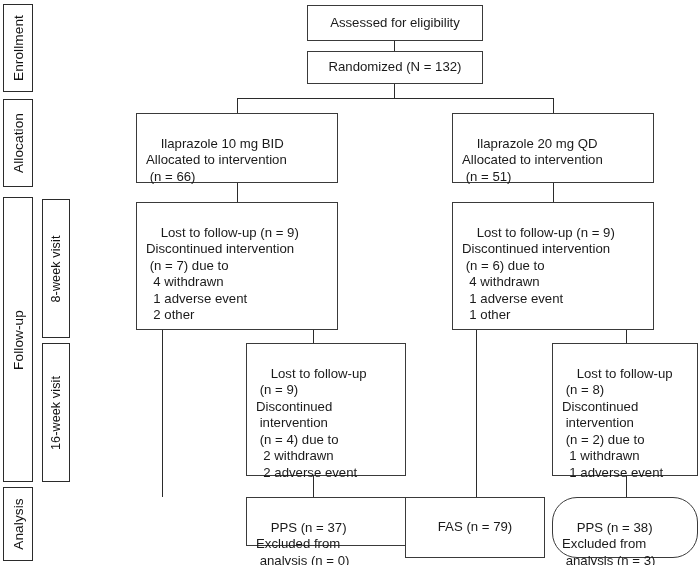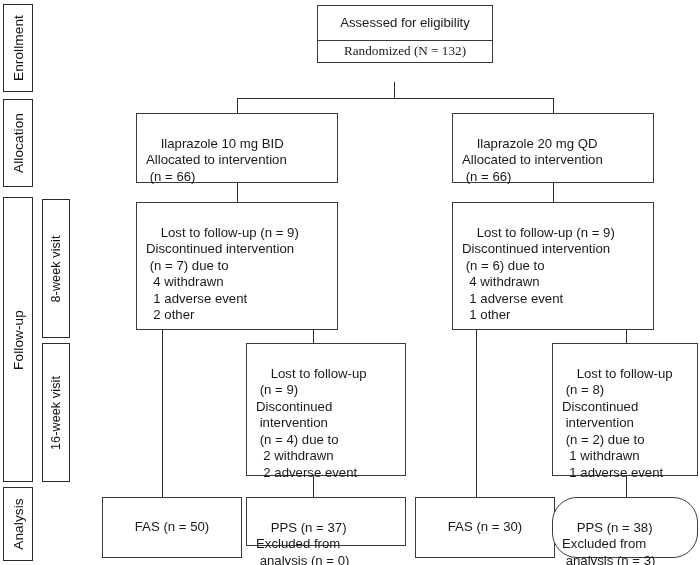--- a/index.html
+++ b/index.html
@@ -30,21 +30,20 @@
     padding: 5px 7px 10px 9px;
     white-space: pre-wrap;
     z-index: 3;
   }
   .box.center {
     display: flex;
     align-items: center;
     justify-content: center;
     padding: 0 8px;
     white-space: nowrap;
-    margin-left: 10px;
   }
 
   
   .stage {
     position: absolute;
     border: 1.6px solid #2b2b2b;
     background: #ffffff;
     z-index: 3;
   }
   .stage .vtext {
@@ -121,34 +120,34 @@
 
   <div class="v-line" style="left:626px; top:330px; height:14px;"></div>
 
   <div class="v-line" style="left:313px; top:476px; height:21px;"></div>
   <div class="v-line" style="left:626px; top:476px; height:21px;"></div>
 
   <div class="box center" style="left:307px; top:5px; width:176px; height:36px;">
     <span>Assessed for eligibility</span>
   </div>
 
-  <div class="box center" style="left:307px; top:40px; width:176px; height:23px;font-family:Liberation Serif, serif;">
+  <div class="box center" style="left:307px; top:51px; width:176px; height:33px;">
     <span>Randomized (N = 132)</span>
   </div>
 
   <div class="box" style="left:136px; top:113px; width:202px; height:70px;">
     <span>Ilaprazole 10 mg BID
 Allocated to intervention
  (n = 66)</span>
   </div>
 
   <div class="box" style="left:452px; top:113px; width:202px; height:70px;">
     <span>Ilaprazole 20 mg QD
 Allocated to intervention
- (n = 66)</span>
+ (n = 51)</span>
   </div>
 
   <div class="box" style="left:136px; top:202px; width:202px; height:128px;">
     <span>Lost to follow-up (n = 9)
 Discontinued intervention
  (n = 7) due to
   4 withdrawn
   1 adverse event
   2 other</span>
   </div>
@@ -175,32 +174,29 @@
   <div class="box" style="left:552px; top:343px; width:146px; height:133px;">
     <span>Lost to follow-up
  (n = 8)
 Discontinued
  intervention
  (n = 2) due to
   1 withdrawn
   1 adverse event</span>
   </div>
 
-  <div class="box center" style="left:92px; top:497px; width:140px; height:61px;">
-    <span>FAS (n = 50)</span>
-  </div>
 
   <div class="box" style="left:246px; top:497px; width:160px; height:49px;">
     <span>PPS (n = 37)
 Excluded from
  analysis (n = 0)</span>
   </div>
 
   <div class="box center" style="left:405px; top:497px; width:140px; height:61px;">
-    <span>FAS (n = 30)</span>
+    <span>FAS (n = 79)</span>
   </div>
 
   <div class="box" style="left:552px; top:497px; width:146px; height:61px;border-radius:25px;">
     <span>PPS (n = 38)
 Excluded from
  analysis (n = 3)</span>
   </div>
 
 </div>
 

